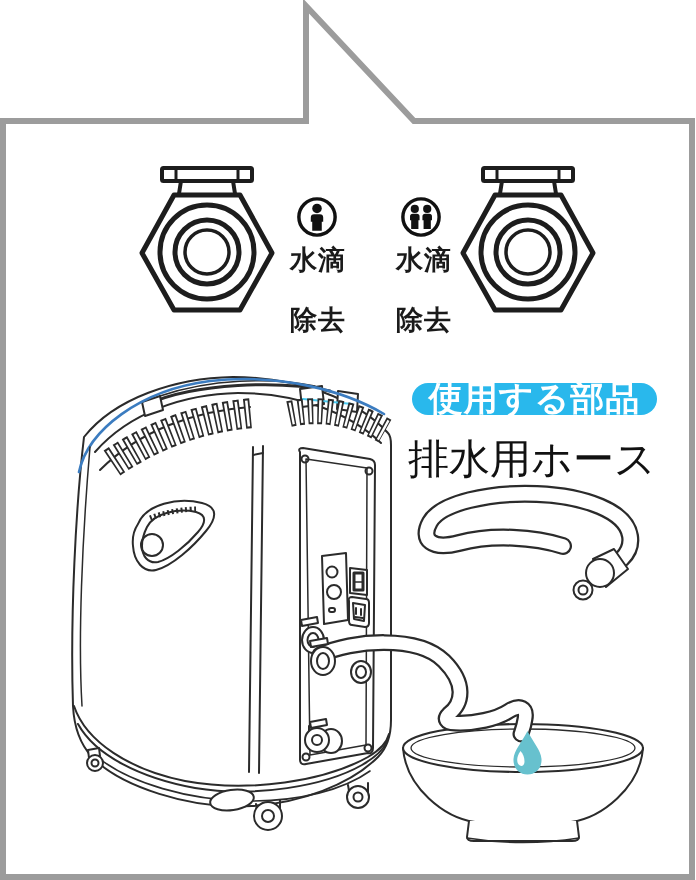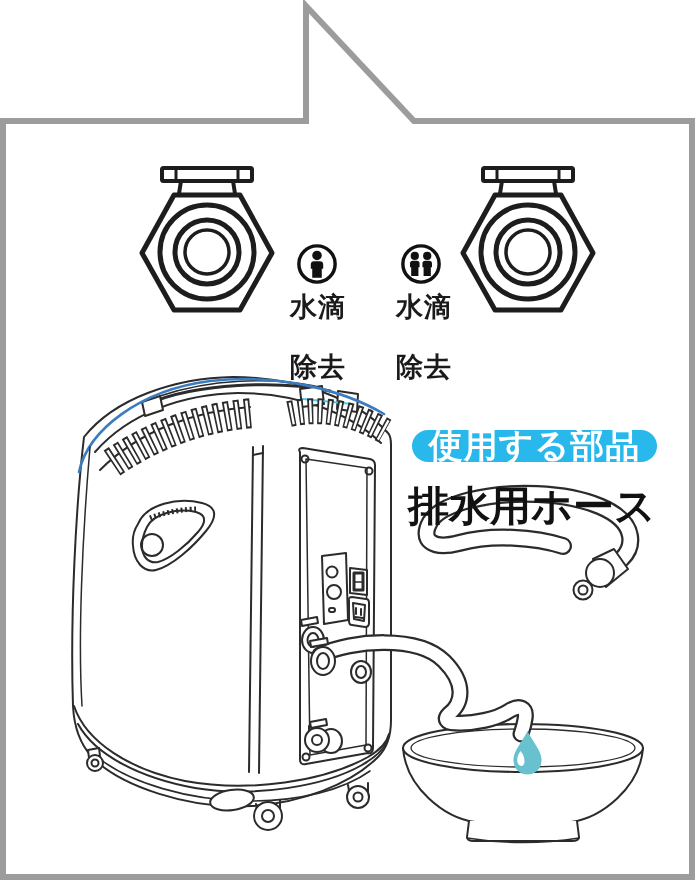--- a/index.html
+++ b/index.html
@@ -1,33 +1,33 @@
 <!DOCTYPE html>
 <html><head>
 <meta charset="utf-8">
 <style>
   html,body{margin:0;padding:0;background:#fff;}
   #stage{
     position:relative;width:696px;height:880px;overflow:hidden;background:#fff;
     font-family:"Liberation Sans","DejaVu Sans",sans-serif;
   }
   #artwork{position:absolute;left:0;top:0;width:696px;height:880px;}
-  .abs{position:absolute;margin-top:47px;}
+  .abs{position:absolute;}
   .jp-label{
     color:#1a1a1a;font-weight:800;font-size:27px;line-height:30px;
     text-align:center;letter-spacing:1px;white-space:pre-line;
   }
   .usage-badge{
     left:412px;top:383px;width:245px;height:32px;border-radius:22px;
     background:#29b8ec;color:#ffffff;font-weight:800;font-size:34px;
     display:flex;align-items:center;justify-content:center;letter-spacing:1px;
   }
   .part-name{
     left:408px;top:436px;width:270px;height:46px;color:#111;
-    font-weight:700;font-size:41px;line-height:46px;letter-spacing:0px;
+    font-weight:400;font-size:41px;line-height:46px;letter-spacing:0px;
   }
   .user-icon{width:42px;height:42px;}
 </style>
 </head>
 <body>
 
 <div id="stage">
 
   <svg id="artwork" viewBox="0 0 696 880" xmlns="http://www.w3.org/2000/svg" xmlns:xlink="http://www.w3.org/1999/xlink">
 

